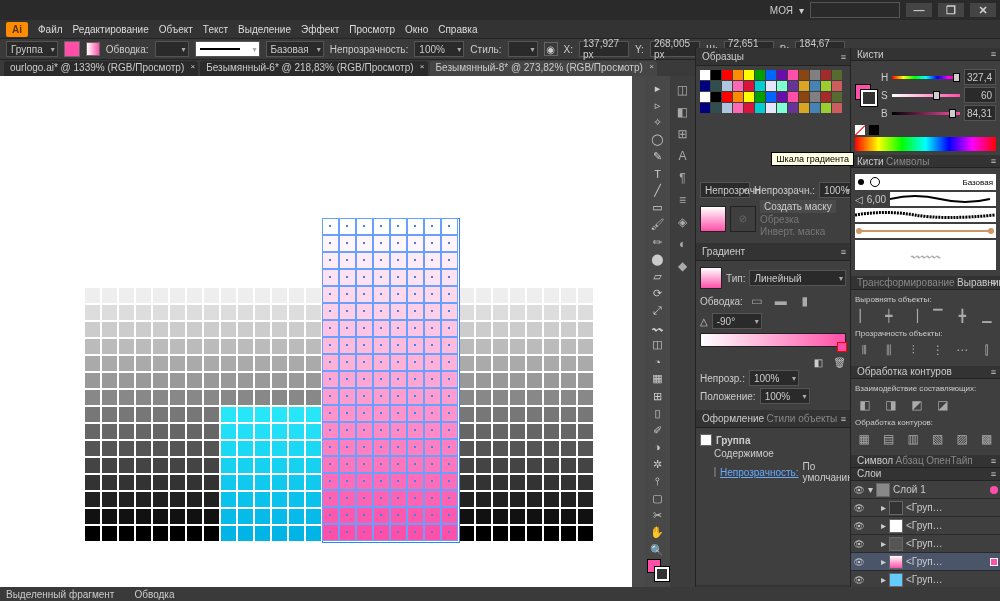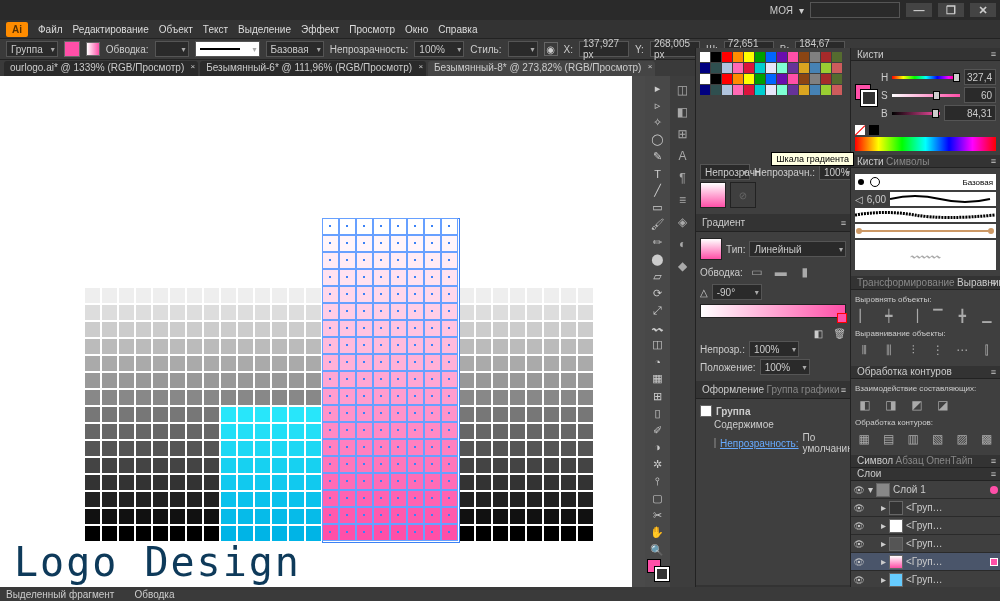--- a/index.html
+++ b/index.html
@@ -113,21 +113,21 @@
       <span>72,651 px</span>
     </div>
   <span>B:</span>
   <div class="numin">
       <span>184,67 px</span>
     </div>
 </div>
 
 <div class="tabbar">
   <div class="tab"><span>ourlogo.ai* @ 1339% (RGB/Просмотр)</span><span class="x">×</span></div>
-  <div class="tab"><span>Безымянный-6* @ 111,96% (RGB/Просмотр)</span><span class="x">×</span></div>
+  <div class="tab"><span>Безымянный-6* @ 218,83% (RGB/Просмотр)</span><span class="x">×</span></div>
   <div class="tab active"><span>Безымянный-8* @ 273,82% (RGB/Просмотр)</span><span class="x">×</span></div>
 </div>
 
 <div class="workarea">
   <div class="canvas">
     <div class="grid" id="bggrid">
         <div class="cell" style="background: rgb(255, 255, 255);"></div>
         <div class="cell" style="background: rgb(255, 255, 255);"></div>
         <div class="cell" style="background: rgb(255, 255, 255);"></div>
         <div class="cell" style="background: rgb(255, 255, 255);"></div>
@@ -755,21 +755,20 @@
         <div class="pcell" style="background: rgb(255, 89, 173);"></div>
         <div class="pcell" style="background: rgb(255, 79, 168);"></div>
         <div class="pcell" style="background: rgb(255, 79, 168);"></div>
         <div class="pcell" style="background: rgb(255, 79, 168);"></div>
         <div class="pcell" style="background: rgb(255, 79, 168);"></div>
         <div class="pcell" style="background: rgb(255, 79, 168);"></div>
         <div class="pcell" style="background: rgb(255, 79, 168);"></div>
         <div class="pcell" style="background: rgb(255, 79, 168);"></div>
         <div class="pcell" style="background: rgb(255, 79, 168);"></div>
       </div>
-    <div class="txtlogo">Logo Design</div>
   </div>
 </div>
 
 <div class="toolcol">
   <div class="tool">▸</div>
   <div class="tool">▹</div>
   <div class="tool">✧</div>
   <div class="tool">◯</div>
   <div class="tool">✎</div>
   <div class="tool">T</div>
@@ -809,20 +808,23 @@
   <div class="picon">⊞</div>
   <div class="picon">A</div>
   <div class="picon">¶</div>
   <div class="picon">≡</div>
   <div class="picon">◈</div>
   <div class="picon">◐</div>
   <div class="picon">◆</div>
 </div>
 
 <div class="panels1">
+  <div class="phead">
+      <span>Образцы</span>
+    </div>
   <div class="pbody" style="height:110px">
     <div class="swatchgrid" id="swg">
         <div class="sw" style="background: rgb(255, 255, 255);"></div>
         <div class="sw" style="background: rgb(0, 0, 0);"></div>
         <div class="sw" style="background: rgb(255, 0, 0);"></div>
         <div class="sw" style="background: rgb(255, 140, 0);"></div>
         <div class="sw" style="background: rgb(255, 255, 0);"></div>
         <div class="sw" style="background: rgb(0, 160, 0);"></div>
         <div class="sw" style="background: rgb(0, 102, 255);"></div>
         <div class="sw" style="background: rgb(106, 13, 173);"></div>
@@ -878,20 +880,25 @@
           <span>Непрозрачн</span>
         </div>
         <span>Непрозрачн.:</span>
         <div class="sel" style="min-width:34px">
           <span>100%</span>
         </div>
       </div>
     <div class="row">
       <div style="width:26px;height:26px;background:linear-gradient(#fff,#ff4fa8);border:1px solid #222"></div>
       <div style="width:26px;height:26px;border:1px solid #222;display:flex;align-items:center;justify-content:center;color:#666">⊘</div>
+      <div style="display:flex;flex-direction:column;gap:1px">
+        <span style="background:#4a4a4a;padding:1px 4px">Создать маску</span>
+        <span style="color:#777">Обрезка</span>
+        <span style="color:#777">Инверт. маска</span>
+      </div>
     </div>
   </div>
   <div class="phead">
       <span>Градиент</span>
     </div>
   <div class="pbody">
     <div class="row">
       <div style="width:22px;height:22px;background:linear-gradient(#fff,#ff4fa8);border:1px solid #222"></div>
       <span>Тип:</span>
       <div class="sel" style="flex:1">
@@ -924,21 +931,21 @@
           <span>100%</span>
         </div>
       </div>
     <div class="row">
         <span>Положение:</span>
         <div class="sel">
           <span>100%</span>
         </div>
       </div>
   </div>
-  <div class="phead"><span>Оформление</span> &nbsp; <span style="color:#888">Группа графики</span></div>
+  <div class="phead"><span>Оформление</span> &nbsp; <span style="color:#888">Стили объекты</span></div>
   <div class="pbody" style="flex:1">
     <div class="row">
         <div style="width:12px;height:12px;background:#fff;border:1px solid #666"></div>
         <b>Группа</b>
       </div>
     <div class="row" style="padding-left:14px">
         <span>Содержимое</span>
       </div>
     <div class="row" style="padding-left:14px">
         <span style="width:10px;height:10px;border:1px solid #666;display:inline-block"></span>
@@ -982,21 +989,21 @@
             </div>
             <div class="numin" style="width:32px">
               <span>60</span>
             </div>
           </div>
         <div class="row">
             <span>B</span>
             <div class="slider" style="flex:1;background:linear-gradient(90deg,#000,#ff4fa8)">
               <div class="sthumb" style="left:84%"></div>
             </div>
-            <div class="numin" style="width:52px">
+            <div class="numin" style="width:32px">
               <span>84,31</span>
             </div>
           </div>
       </div>
     </div>
     <div class="row">
         <div style="width:10px;height:10px;background:#fff;position:relative">
           <div style="position:absolute;width:14px;height:1px;background:red;transform:rotate(-45deg);top:5px;left:-2px"></div>
         </div>
         <div style="width:10px;height:10px;background:#000"></div>
@@ -1034,21 +1041,21 @@
   <div class="pbody">
     <span style="font-size:8px">Выровнять объекты:</span>
     <div class="row" style="gap:6px">
         <span class="picon">▏</span>
         <span class="picon">┿</span>
         <span class="picon">▕</span>
         <span class="picon">▔</span>
         <span class="picon">╋</span>
         <span class="picon">▁</span>
       </div>
-    <span style="font-size:8px">Выравнивание объекты:</span>
+    <span style="font-size:8px">Прозрачность объекты:</span>
     <div class="row" style="gap:6px">
         <span class="picon">⫴</span>
         <span class="picon">⫼</span>
         <span class="picon">⫶</span>
         <span class="picon">⋮</span>
         <span class="picon">⋯</span>
         <span class="picon">⫿</span>
       </div>
   </div>
   <div class="phead">

